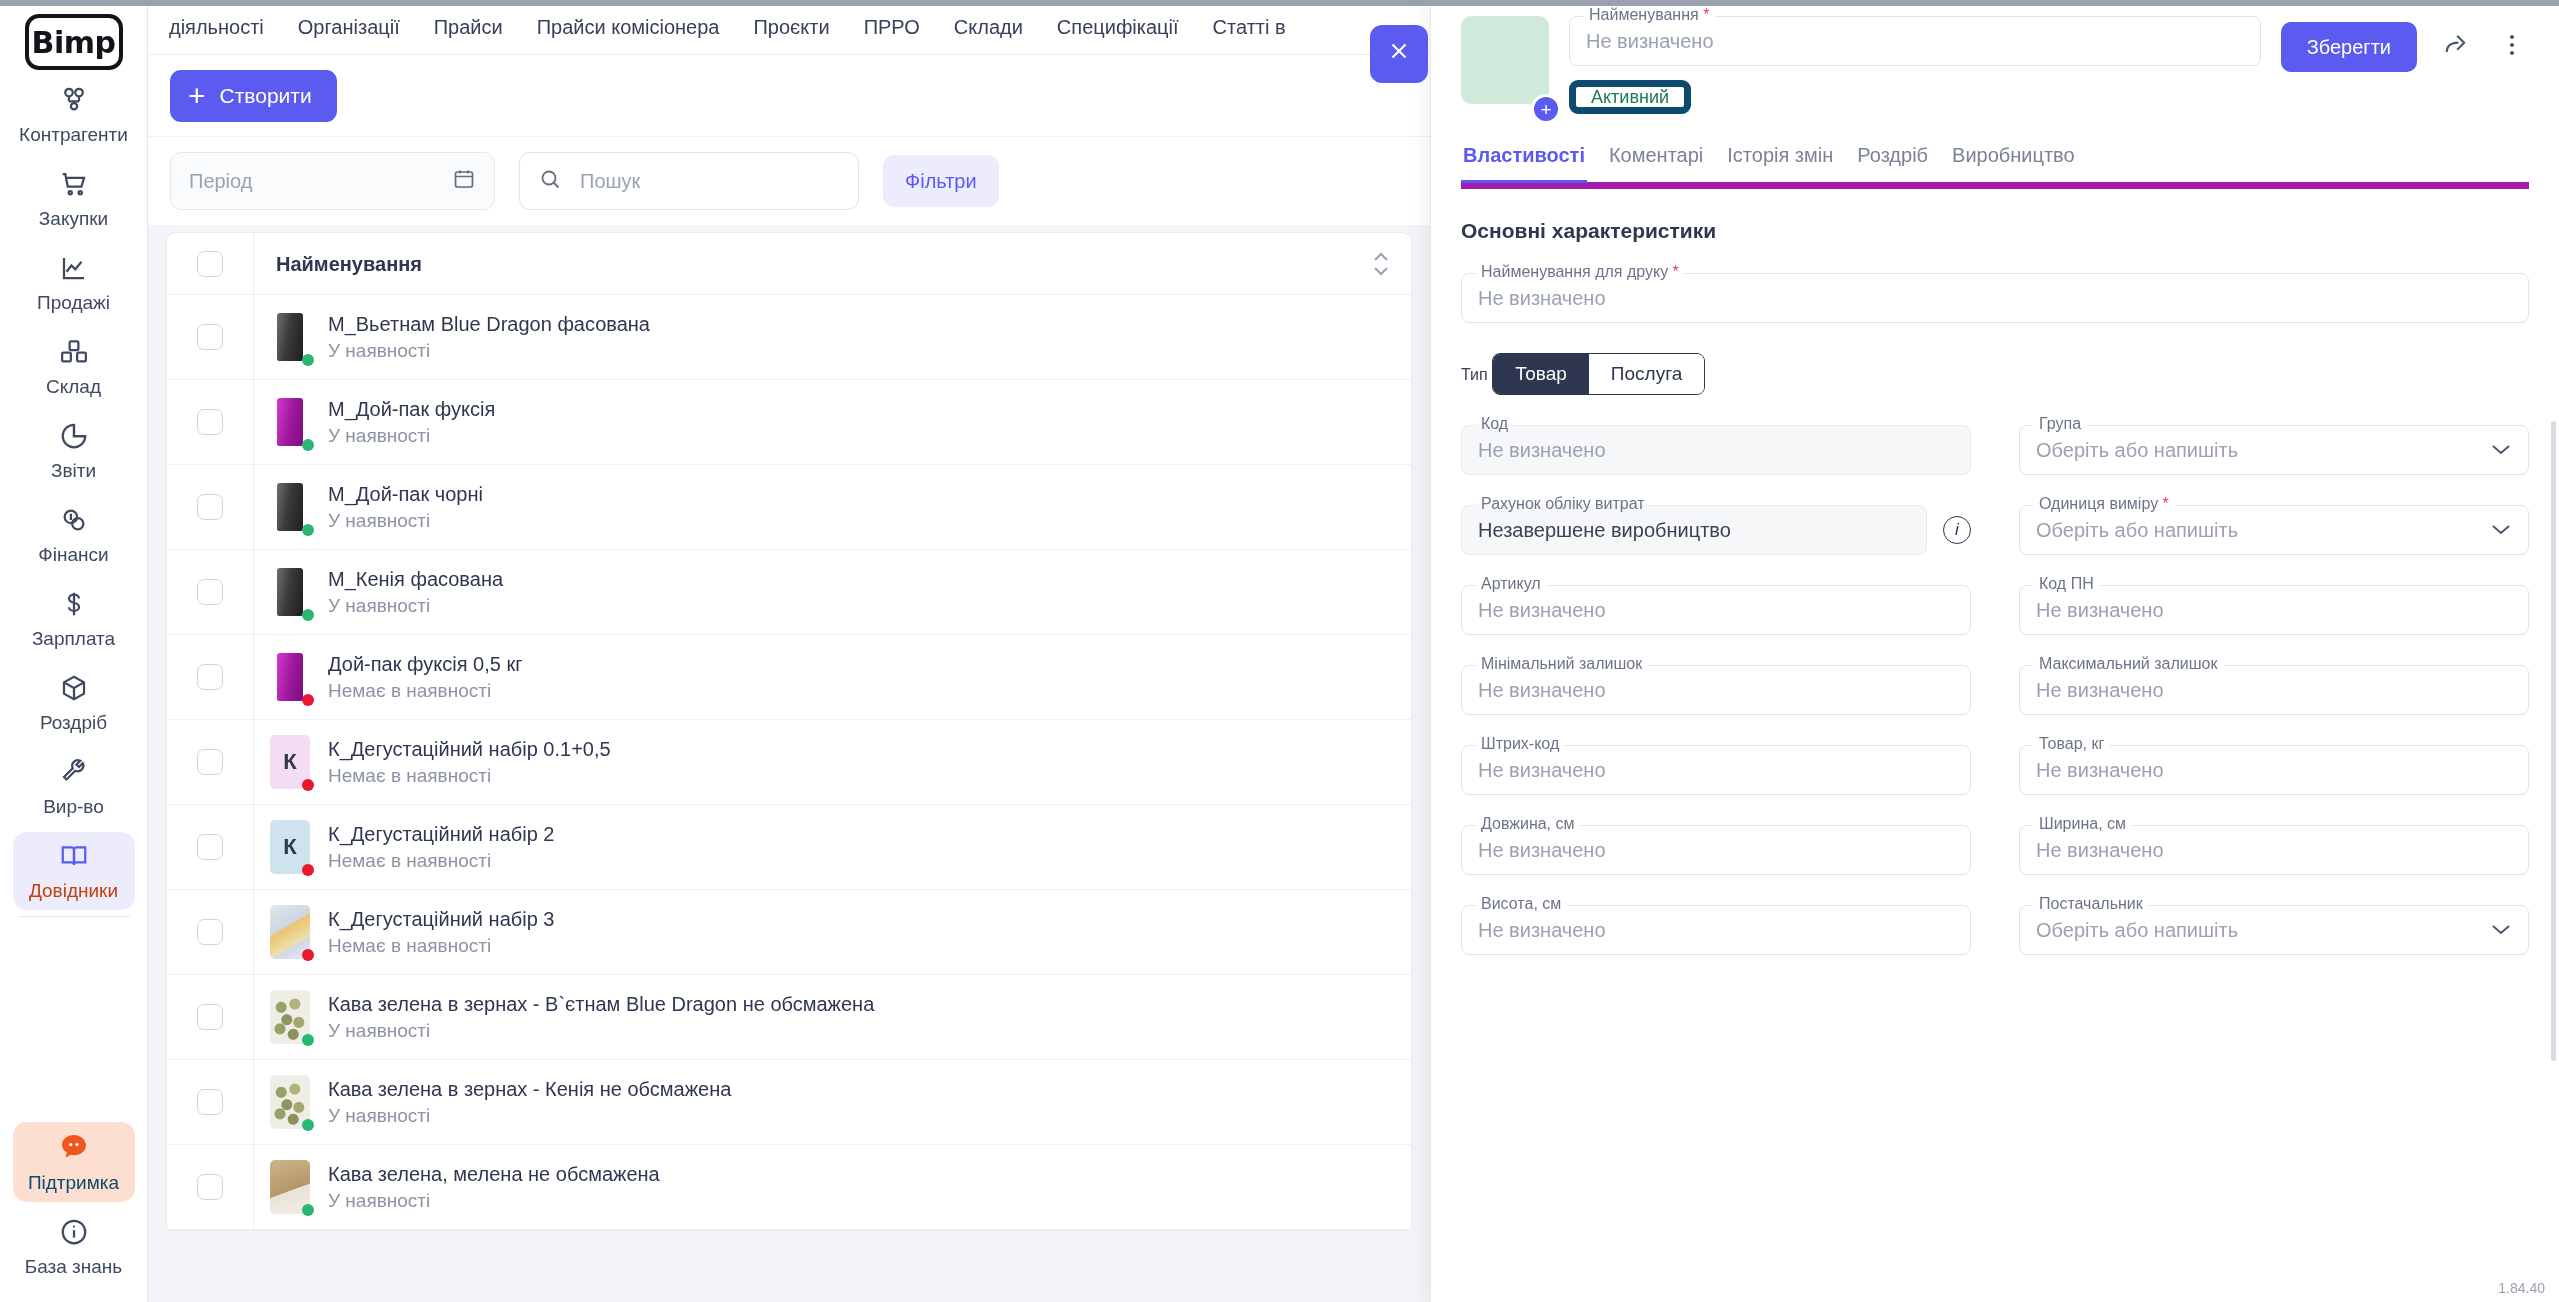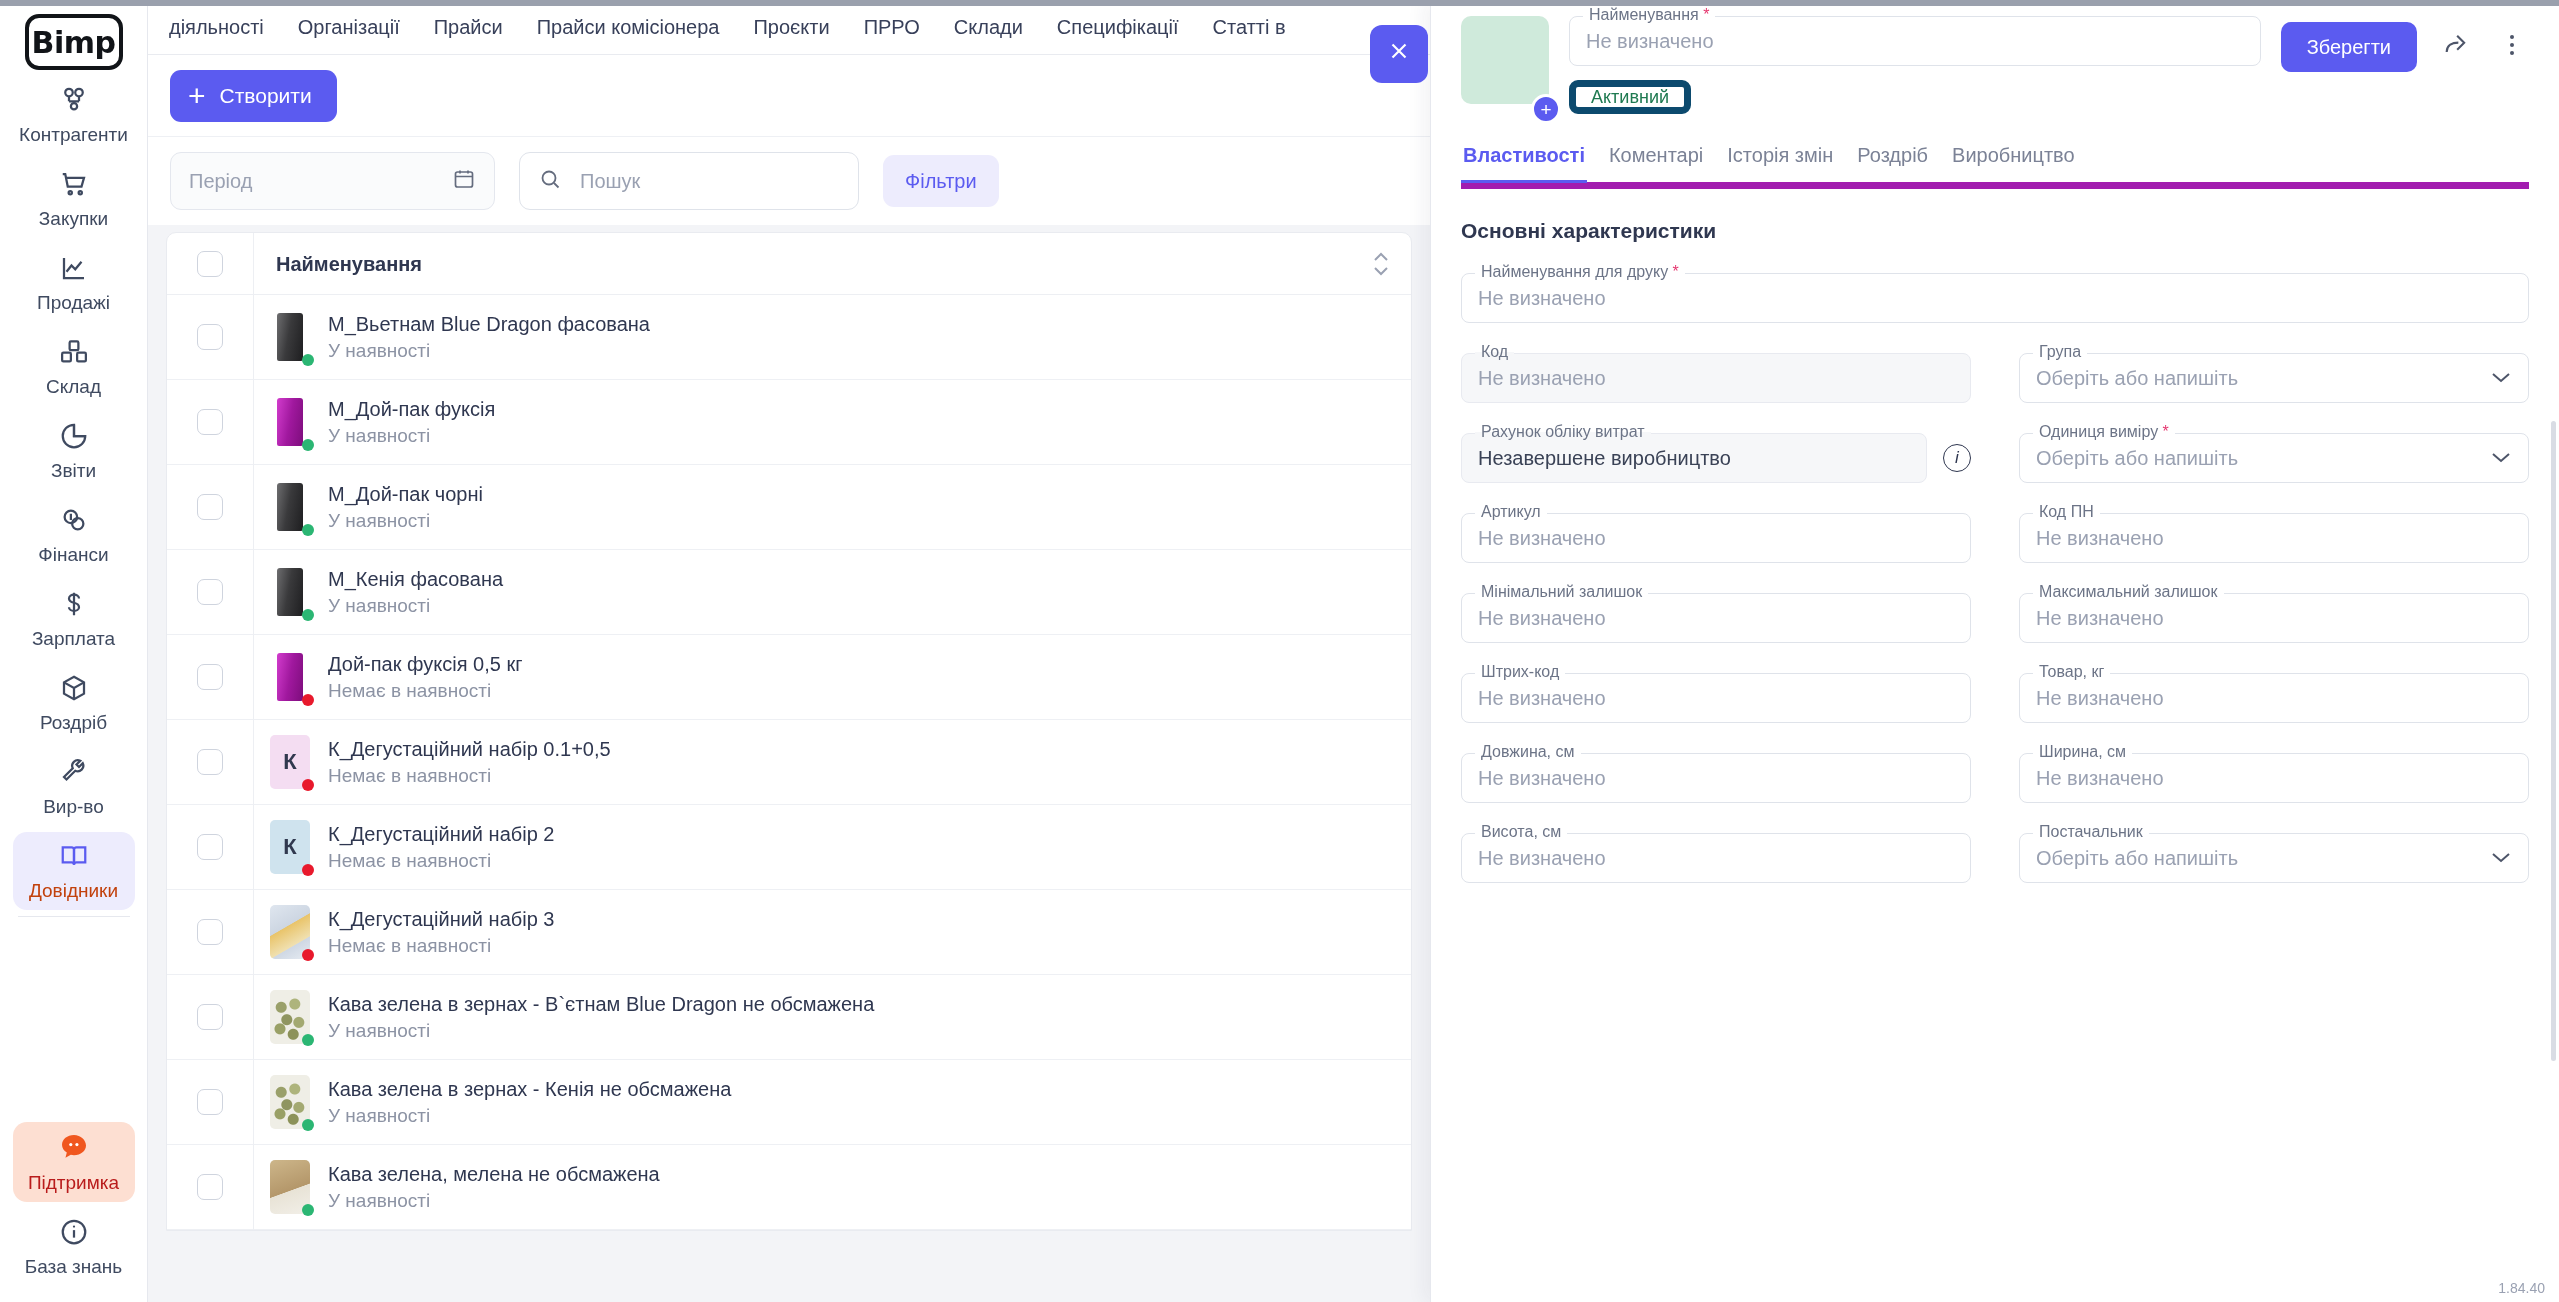--- a/index.html
+++ b/index.html
@@ -35,21 +35,21 @@
     width: 122px; margin: 0 auto 6px auto;
     padding: 9px 2px 8px 2px;
     border-radius: 14px;
     display: flex; flex-direction: column; align-items: center; gap: 5px;
     cursor: pointer;
     color: #3f4a60;
   }
   .rail-item .lbl { font-size: 19px; line-height: 22px; white-space: nowrap; }
   .rail-item.active { background: #edecfd; color: #c2410c; }
   .rail-item.active svg { stroke: #5b5bf0; }
-  .rail-item.support { background: #fddfd2; color: #b91c1c; }
+  .rail-item.support { background: #fddfd2; color: #0c4a6e; }
   .rail-item svg { stroke: #3f4a60; fill: none; stroke-width: 1.8; }
   .rail-sep { width: 112px; height: 1px; background: #e6e8ee; margin: 5px auto 8px auto; }
   .rail-bottom { width: 148px; padding-bottom: 10px; }
 
   
   .left-main {
     position: relative;
     width: 1282px; flex: 0 0 1282px; height: 1302px;
     background: #ffffff;
     display: flex; flex-direction: column;
@@ -721,20 +721,27 @@
 
       <div class="grid">
 
         <div class="field full">
           <span class="legend"><span>Найменування для друку</span><span class="req"> *</span></span>
           <div class="ctl">
               <span>Не визначено</span>
             </div>
         </div>
 
+        <div class="full seg-wrap">
+          <span class="legend" style="top:-8px">Тип</span>
+          <div class="seg">
+            <div class="opt on">Товар</div>
+            <div class="opt">Послуга</div>
+          </div>
+        </div>
 
         <div class="field">
           <span class="legend" style="background:linear-gradient(to bottom,#fff 50%,#f6f7f9 50%)">Код</span>
           <div class="ctl disabled">
               <span>Не визначено</span>
             </div>
         </div>
 
         <div class="field">
           <span class="legend">Група</span>

